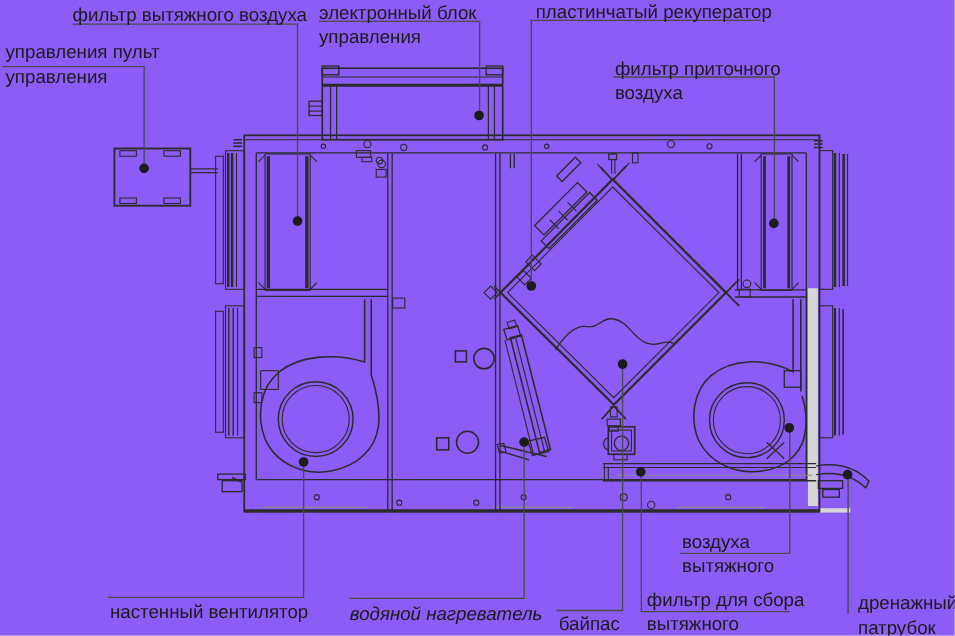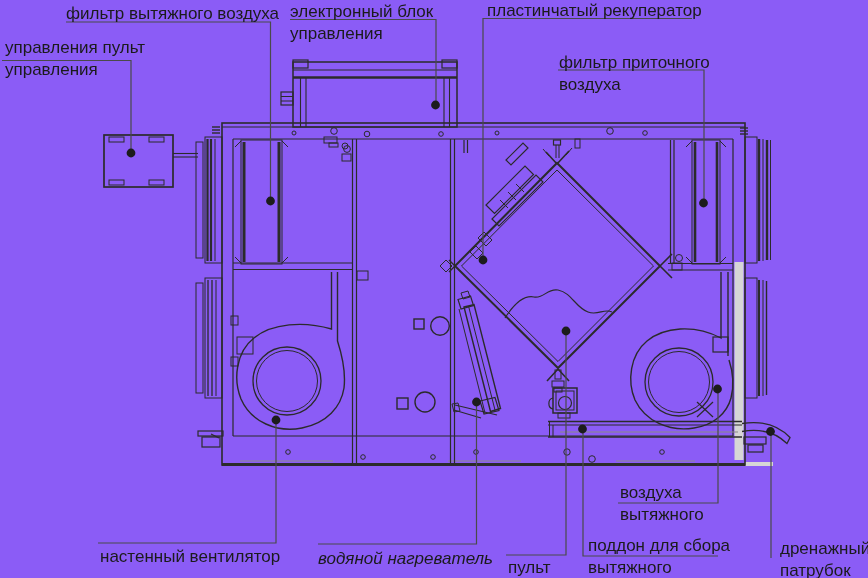--- a/index.html
+++ b/index.html
@@ -309,30 +309,30 @@
 
   <div class="label" style="left:100px;top:546px;">
     <span>настенный вентилятор</span>
   </div>
 
   <div class="label" style="left:318px;top:548px;font-style:italic;">
     <span>водяной нагреватель</span>
   </div>
 
   <div class="label" style="left:508px;top:557px;">
-    <span>пульт</span>
+    <span>байпас</span>
   </div>
 
   <div class="label" style="left:620px;top:482px;">
     <span>воздуха</span>
     <span>вытяжного</span>
   </div>
 
   <div class="label" style="left:588px;top:535px;">
-    <span>поддон для сбора</span>
+    <span>фильтр для сбора</span>
     <span>вытяжного</span>
   </div>
 
   <div class="label" style="left:780px;top:538px;">
     <span>дренажный</span>
     <span>патрубок</span>
   </div>
 
 </div>
 

